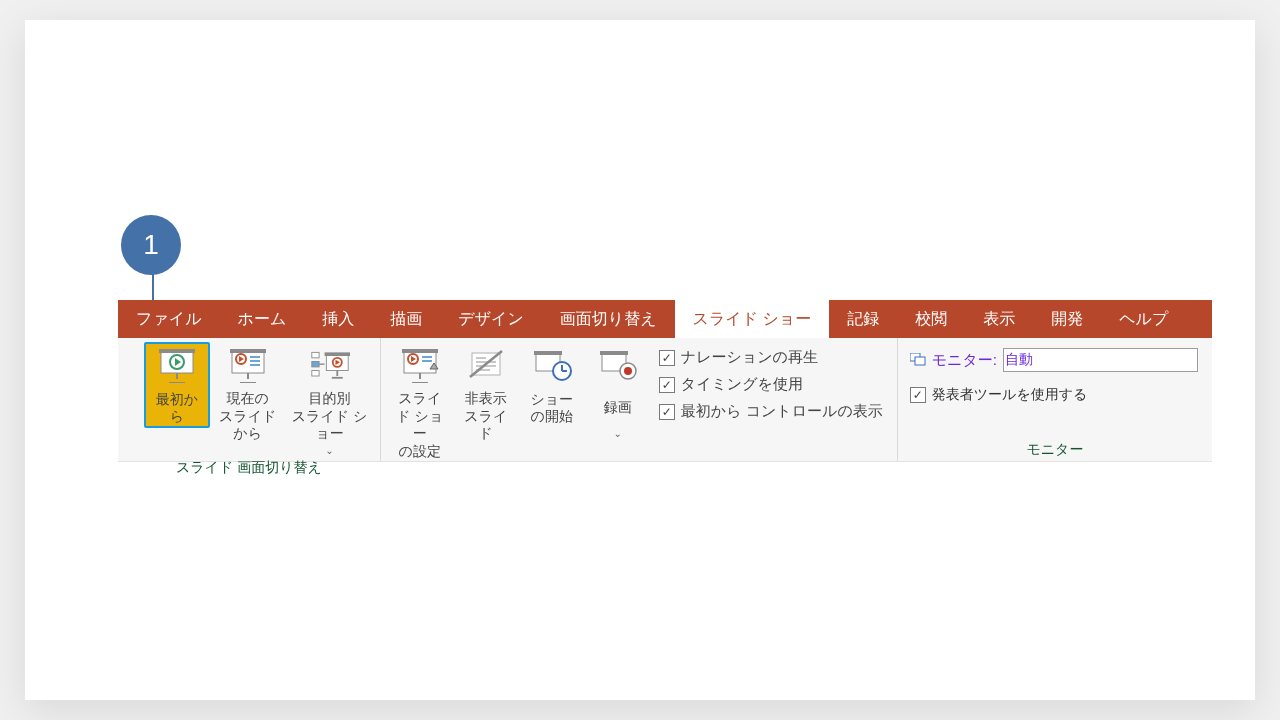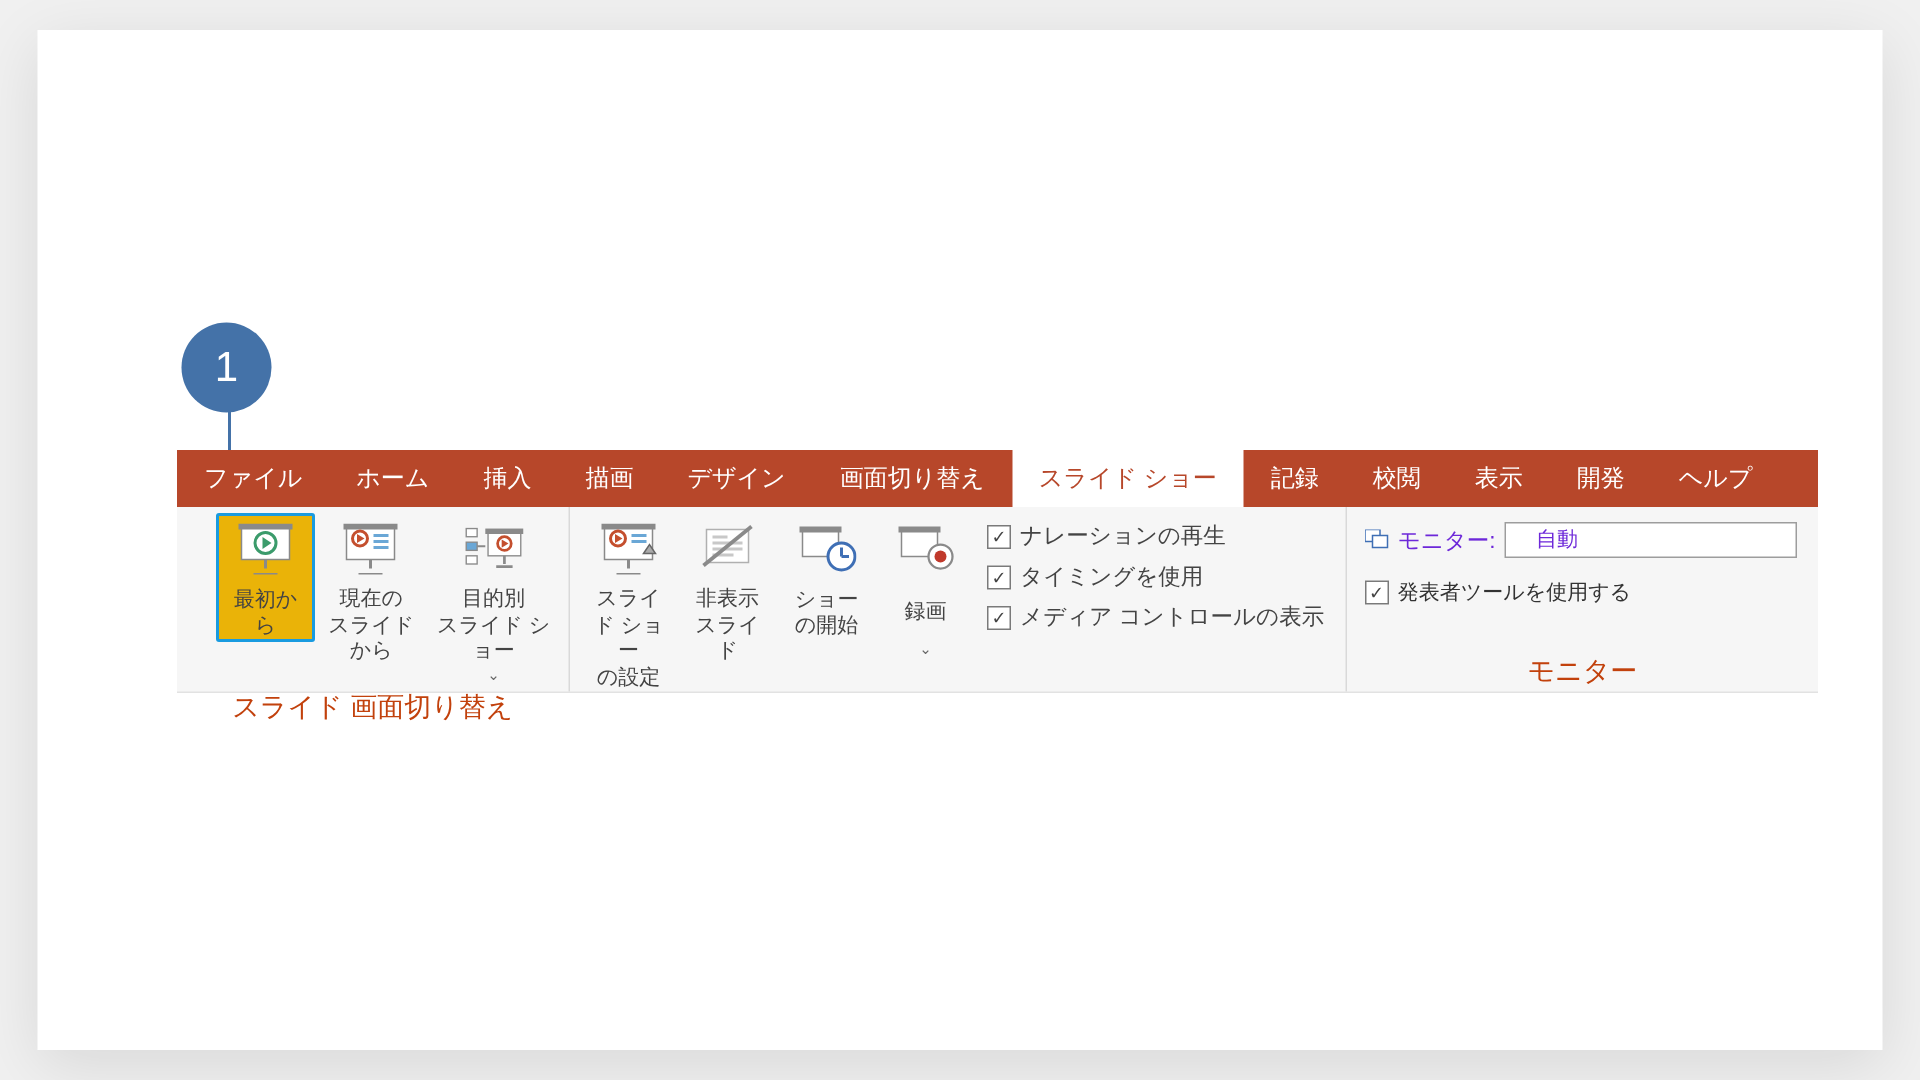--- a/index.html
+++ b/index.html
@@ -82,22 +82,22 @@
     border-right: 1px solid #d9d9d9;
     padding: 4px 6px 0 6px;
   }
   .group-row {
     display: flex;
     flex: 1;
     align-items: flex-start;
   }
   .group-label {
     text-align: center;
-    color: #c2410c;
-    font-size: 18px;
+    color: #14532d;
+    font-size: 14px;
     padding: 2px 0 2px 0;
   }
   .big-btn {
     display: flex;
     flex-direction: column;
     align-items: center;
     justify-content: flex-start;
     padding: 4px 6px 0 6px;
     min-width: 66px;
     cursor: pointer;
@@ -165,21 +165,21 @@
     padding: 6px 8px 0 6px;
     font-size: 15px;
     color: #6d28d9;
     white-space: nowrap;
   }
   .mon-select {
     border: 1px solid #9d9d9d;
     background: #fff;
     height: 24px;
     width: 195px;
-    padding: 0 20px;
+    padding: 0 1px;
     font-size: 14px;
     display: flex;
     align-items: center;
   }
   .mon-icon {
     width: 16px;
     height: 14px;
     display:inline-block;
   }
   svg { display:block; }
@@ -329,21 +329,21 @@
             <div class="check-row">
               <span class="cbox">✓</span>
               <span>ナレーションの再生</span>
             </div>
             <div class="check-row">
               <span class="cbox">✓</span>
               <span>タイミングを使用</span>
             </div>
             <div class="check-row">
               <span class="cbox">✓</span>
-              <span>メディア コントロールの表示</span>
+              <span>最初から コントロールの表示</span>
             </div>
           </div>
         </div>
       </div>
 
       <div class="group" style="border-right:none;">
         <div class="group-row" style="flex-direction:column; gap:14px;">
           <div class="mon-row">
             <span class="mon-icon">
               <svg width="16" height="14" viewBox="0 0 16 14">

